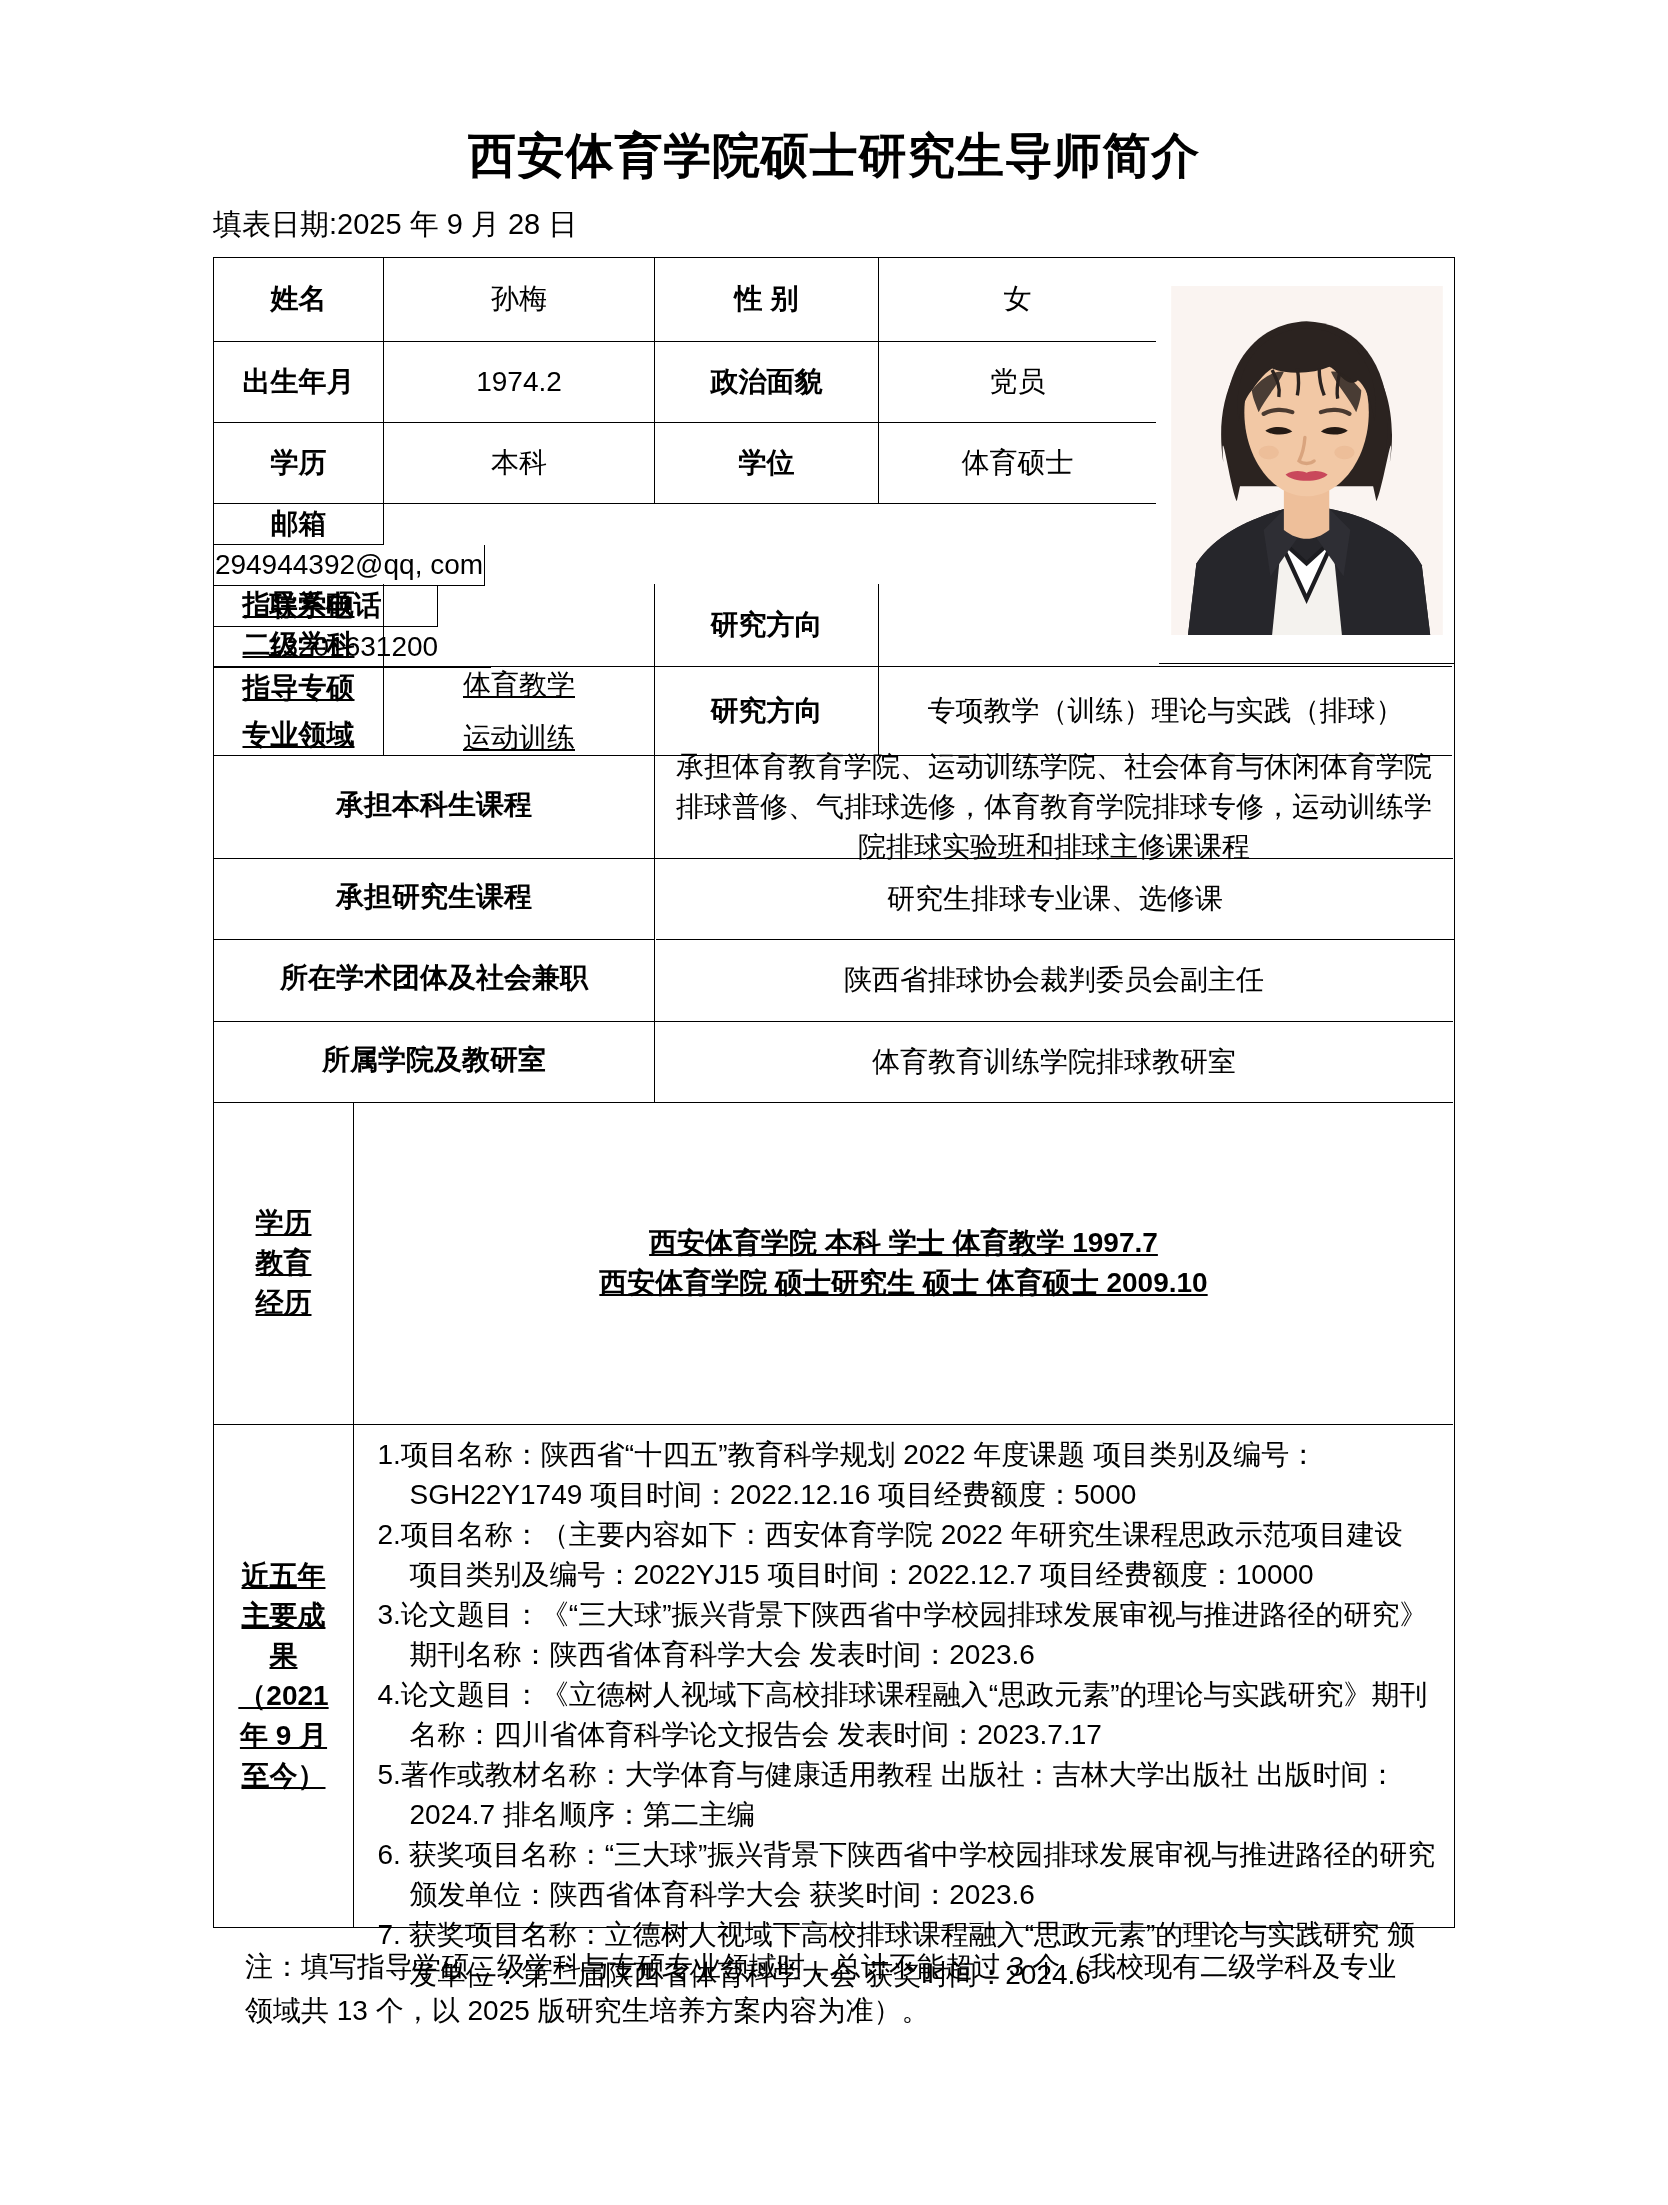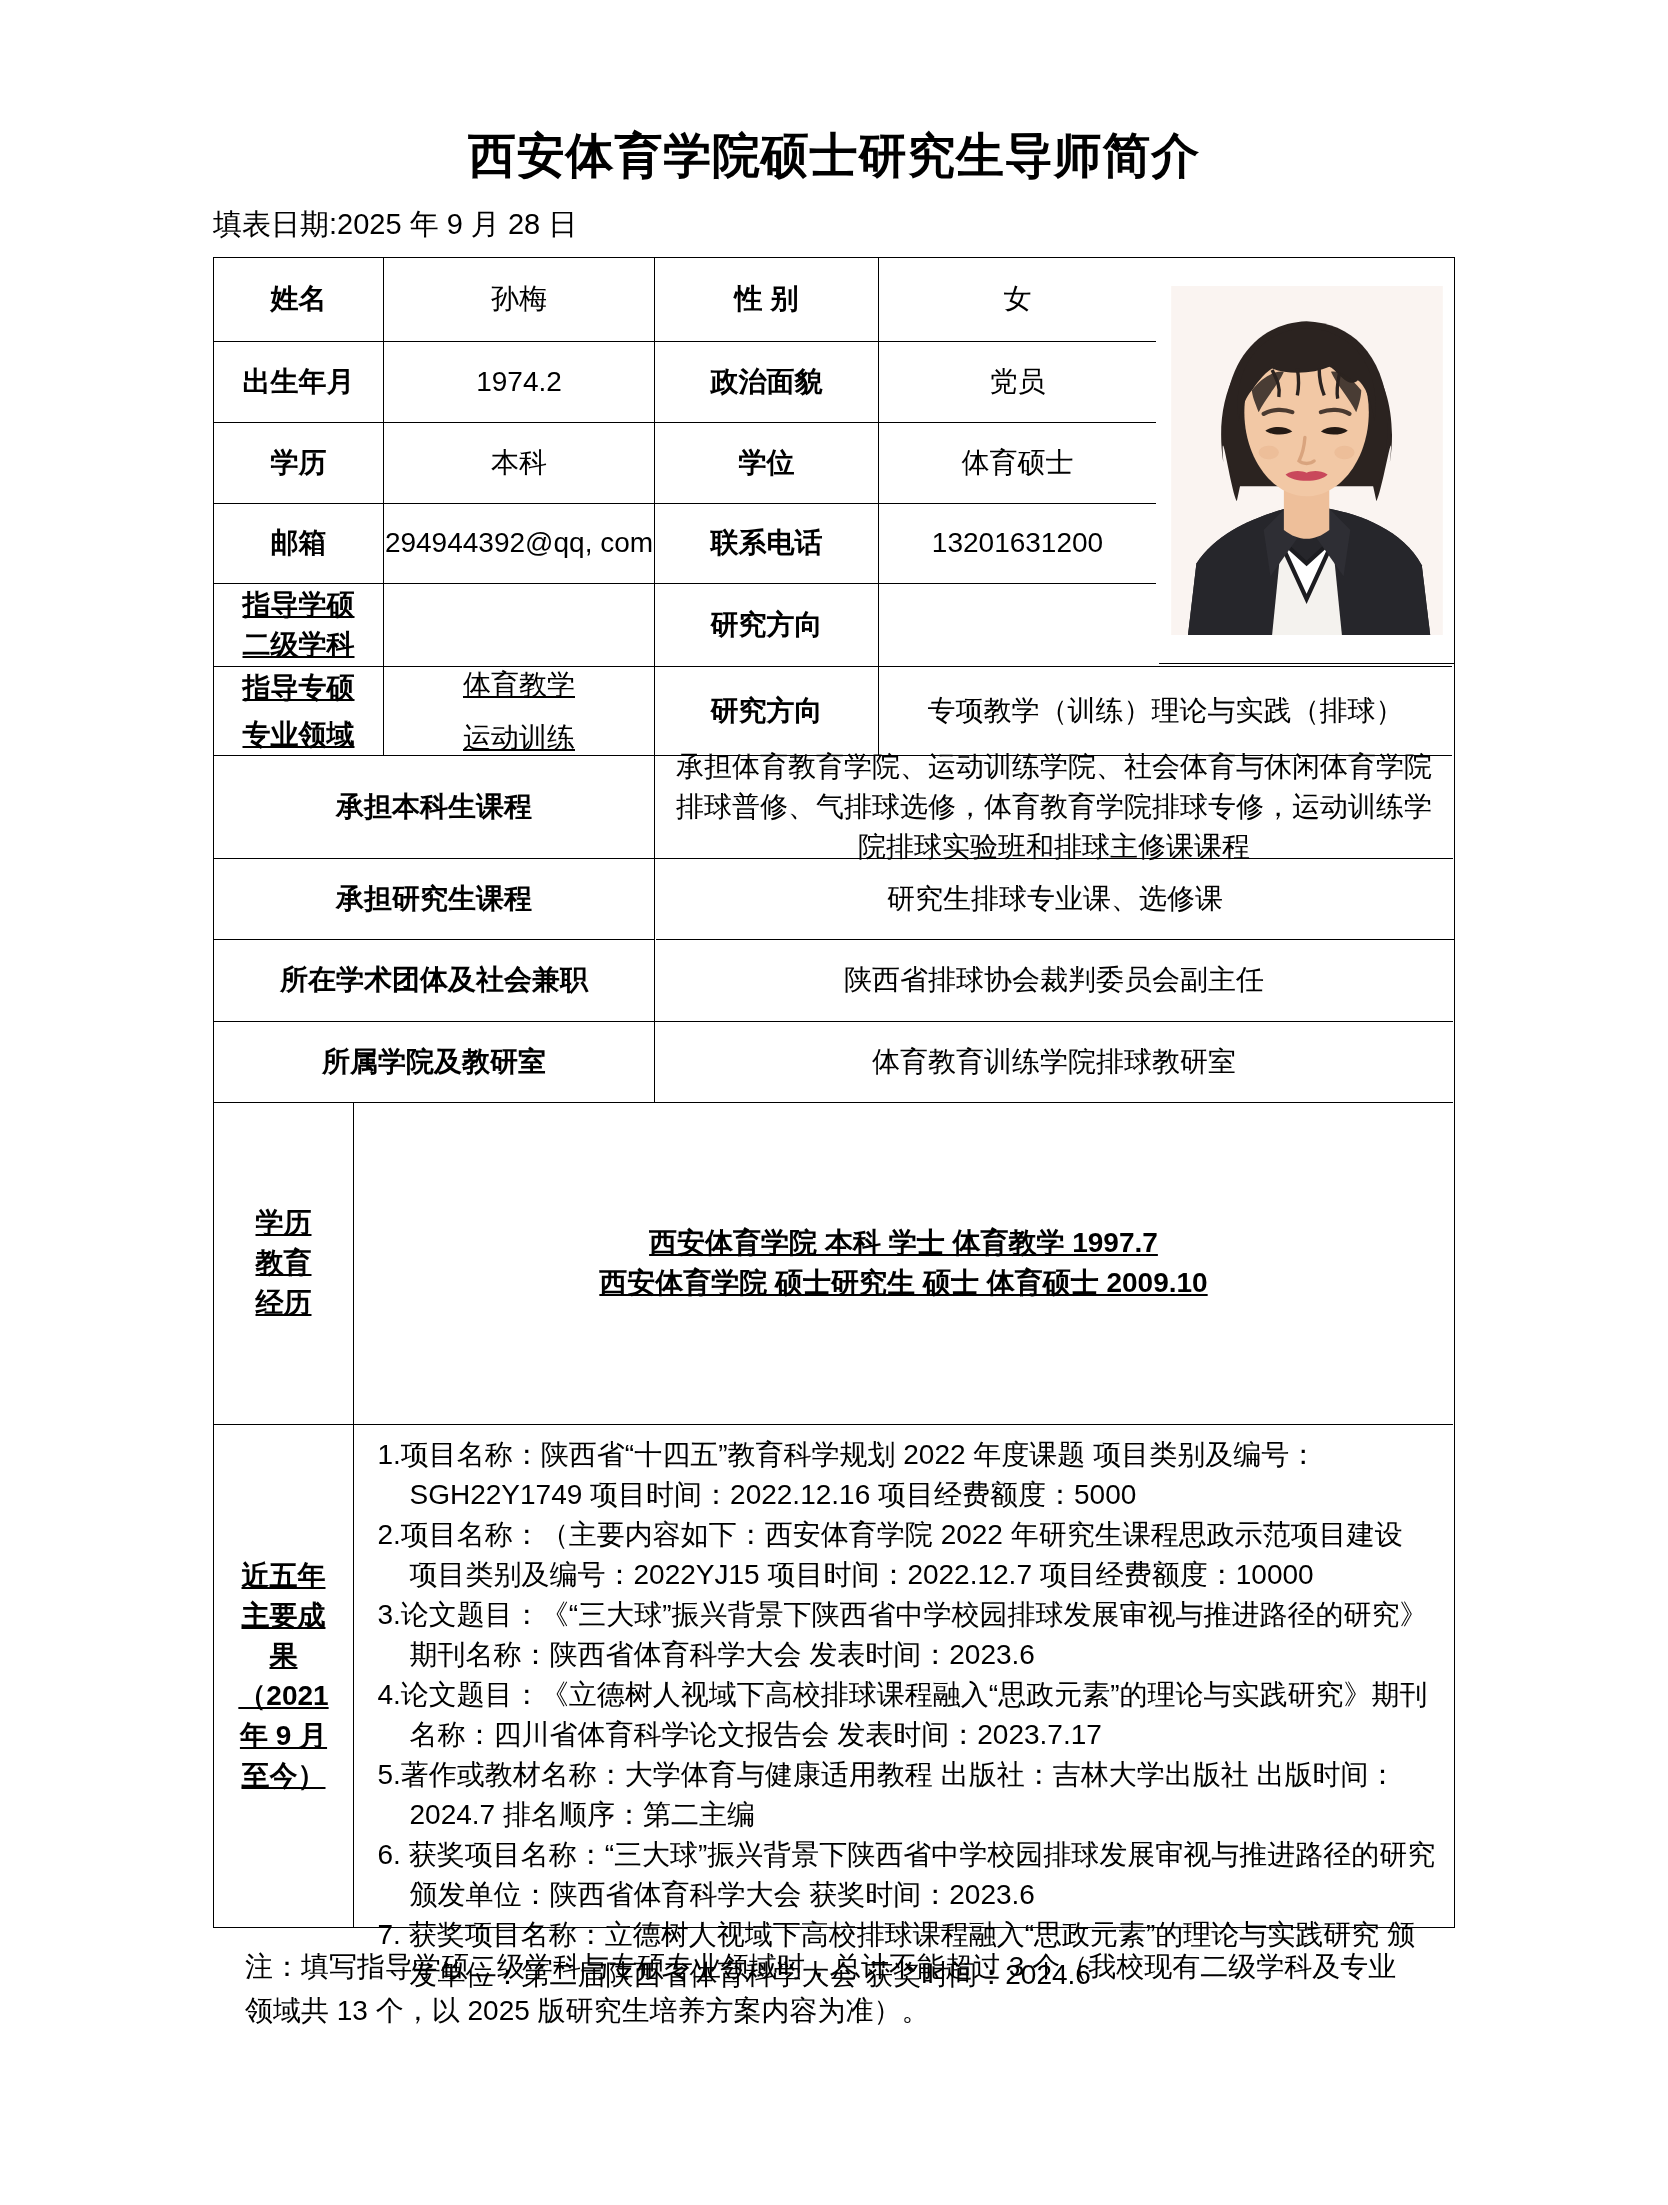--- a/index.html
+++ b/index.html
@@ -27,24 +27,24 @@
     border-right:1.7px solid #000; border-bottom:1.7px solid #000;
     display:flex; align-items:center; justify-content:center;
     text-align:center; font-size:28px; line-height:40px;
   }
   .row > div:last-child { border-right:none; }
   .row.last > div { border-bottom:none; }
   .lb { font-weight:700; }
   .pre { white-space:pre-line;text-decoration:underline; }
   
   .c1{width:170px;} .c2{width:271px;} .c3{width:224px;} .c4{width:277px;}
-  .cL{width:441px;} .cR{width:798px;}
+  .cL{width:441px;font-family:Liberation Mono, monospace;} .cR{width:798px;}
   .cN{width:140px;} .cW{width:1099px;}
   
-  .r1{height:84px;} .r2{height:81px;} .r3{height:81px;} .r4{height:81px;} .r5{height:80px;}
+  .r1{height:84px;} .r2{height:81px;} .r3{height:81px;} .r4{height:81px;} .r5{height:80px;flex-direction:column;}
   .r6{height:83px;} .r7{height:89px;} .r8{height:103px;} .r9{height:81px;justify-content:space-between;}
   .r10{height:81px;} .r11{height:82px;} .r12{height:322px;} .r13{height:502px;}
   
   .r1 > .c4, .r2 > .c4, .r3 > .c4, .r4 > .c4, .r5 > .c4 { border-right:1.7px solid #000; }
   .photo-cell {
     position:absolute; top:0; right:0; width:295px; height:406px;
     background:#fff; border-bottom:1.7px solid #000;
     display:flex; align-items:center; justify-content:center;
   }
   .mline { line-height:44px; }

